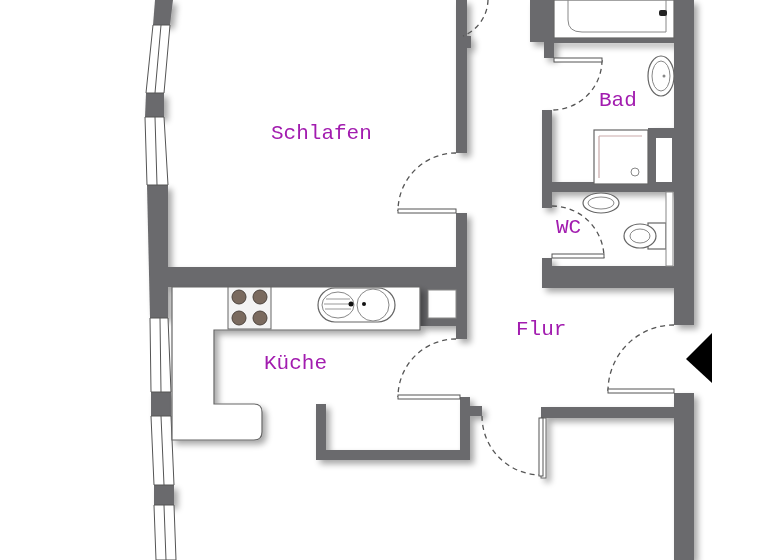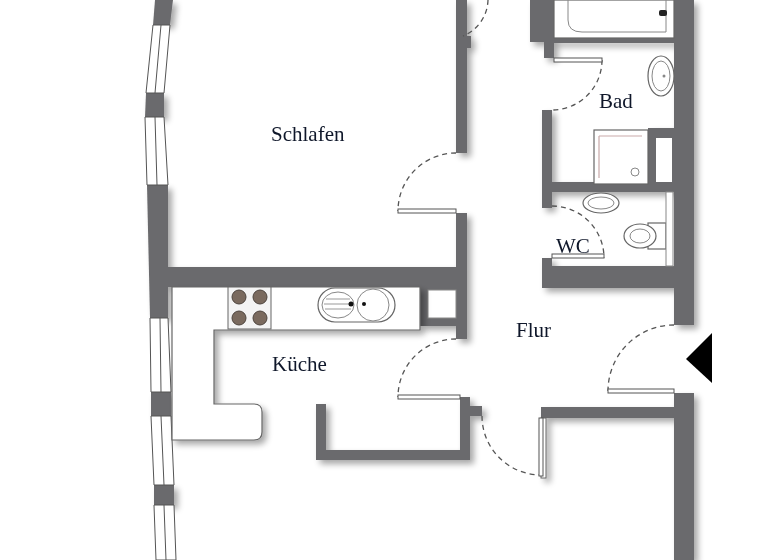--- a/index.html
+++ b/index.html
@@ -8,23 +8,23 @@
     .wall { fill: #6b6b6d; }
     .win-frame { fill: #ffffff; stroke: #555; stroke-width: 1; }
     .door-swing { fill: none; stroke: #555; stroke-width: 1.3; stroke-dasharray: 5 4; }
     .door-leaf { fill: #ffffff; stroke: #555; stroke-width: 1; }
     .fixture { fill: #ffffff; stroke: #666; stroke-width: 1.2; }
     .fixture-inner { fill: none; stroke: #888; stroke-width: 1; }
     .counter { fill: #ffffff; stroke: #666; stroke-width: 1.2; }
     .burner { fill: #7a6a5e; stroke: #4d443d; stroke-width: 1; }
     .room-label {
       position: absolute;
-      font-family: Liberation Serif, serif;
+      font-family: Liberation Mono, monospace;
       font-size: 21px;
-      color: #0f172a;
+      color: #a21caf;
       white-space: nowrap;
     }
     .entrance-arrow { position: absolute; left: 686px; top: 333px; width: 26px; height: 50px; }
   </style>
 </head>
 <body>
 
 <svg id="plan" viewBox="0 0 768 560" xmlns="http://www.w3.org/2000/svg">
   <defs>
     <filter id="sh" x="-20%" y="-20%" width="140%" height="140%">
@@ -160,19 +160,19 @@
     <path class="door-swing" d="M482,416 A59,59 0 0 0 541,475"></path>
     <rect class="door-leaf" x="539" y="418" width="4" height="58"></rect>
 
     <path class="door-swing" d="M674,325 A66,66 0 0 0 608,391"></path>
     <rect class="door-leaf" x="608" y="389" width="66" height="4"></rect>
   </g>
 </svg>
 
 <div class="room-label" style="left:271px; top:122px;">Schlafen</div>
 <div class="room-label" style="left:599px; top:89px;">Bad</div>
-<div class="room-label" style="left:556px; top:234px;">WC</div>
-<div class="room-label" style="left:272px; top:352px;">Küche</div>
+<div class="room-label" style="left:556px; top:216px;">WC</div>
+<div class="room-label" style="left:264px; top:352px;">Küche</div>
 <div class="room-label" style="left:516px; top:318px;">Flur</div>
 
 <svg class="entrance-arrow" viewBox="0 0 26 50">
   <polygon points="26,0 26,50 0,26" fill="#000"></polygon>
 </svg>
 
 </body></html>

